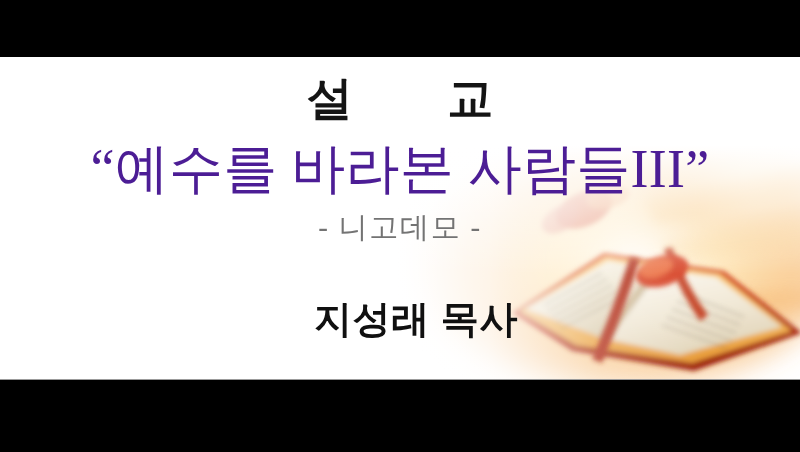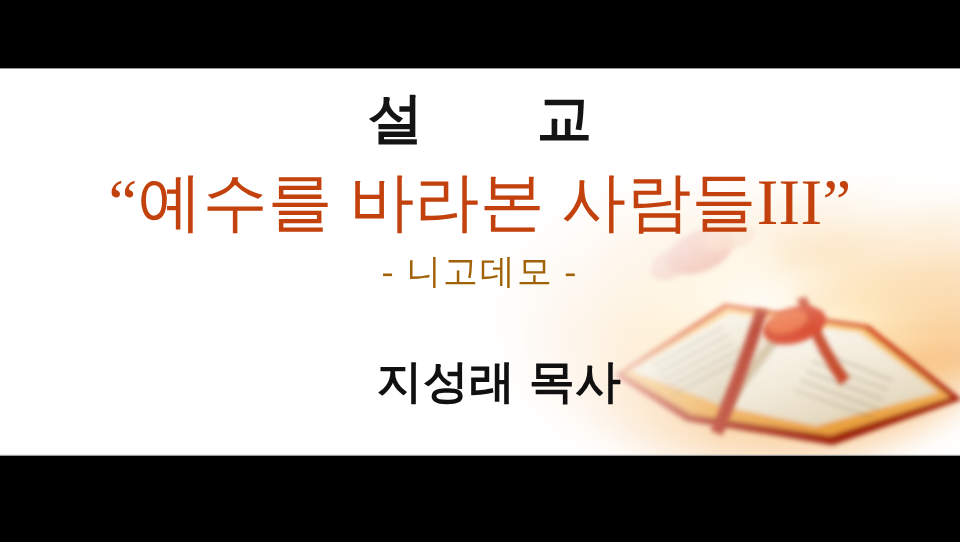--- a/index.html
+++ b/index.html
@@ -97,35 +97,35 @@
   #sermon-title {
     position: absolute;
     top: 93px;
     left: 0;
     width: 800px;
     font-family: "Liberation Serif", "DejaVu Serif", serif;
     font-weight: 400;
     font-size: 54px;
     line-height: 66px;
     letter-spacing: 0.005em;
-    color: #c2410c;
+    color: #4c1d95;
     white-space: nowrap;
   }
 
   #sermon-subtitle {
     position: absolute;
     top: 166px;
     left: 0;
     width: 800px;
     font-family: "Liberation Serif", "DejaVu Serif", serif;
     font-weight: 400;
     font-size: 29px;
     line-height: 36px;
     letter-spacing: 0.06em;
-    color: #a16207;
+    color: #737373;
     white-space: pre;
   }
 
   #speaker-name {
     position: absolute;
     top: 252px;
     left: 0;
     width: 800px;
     font-family: "Liberation Sans", "DejaVu Sans", sans-serif;
     font-weight: 700;

